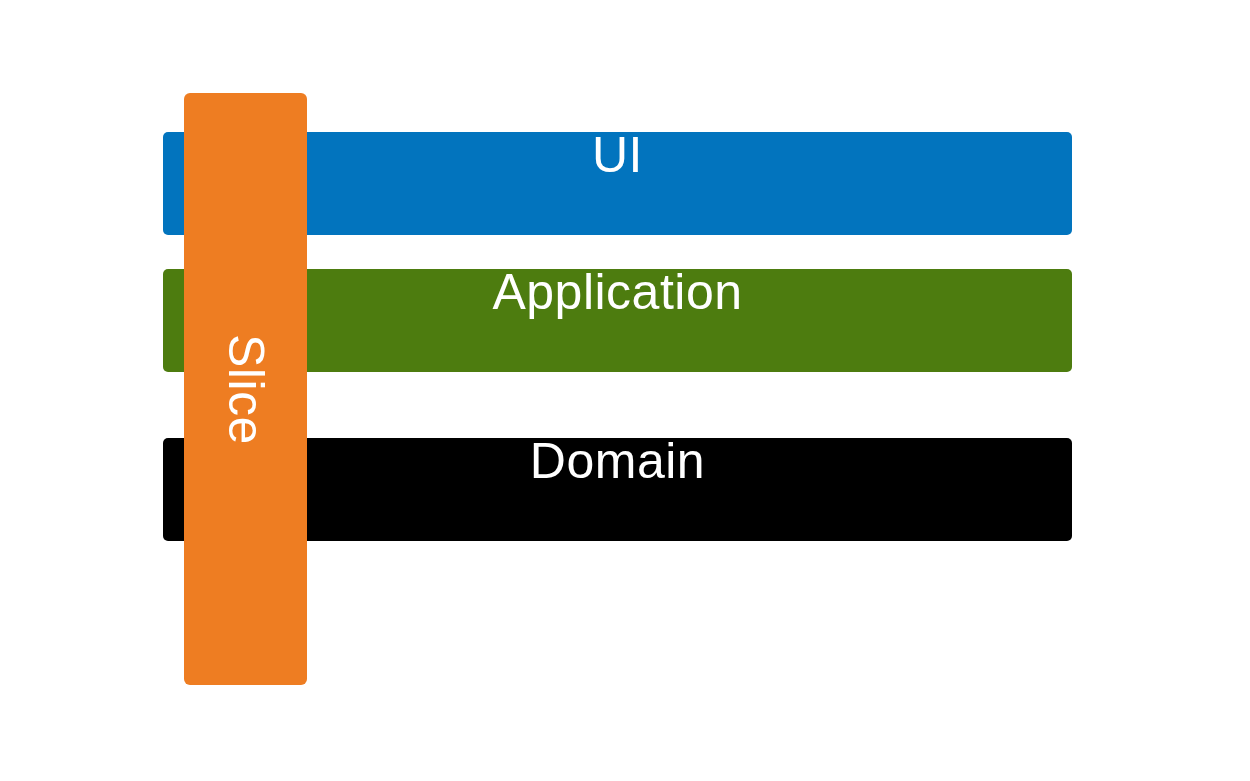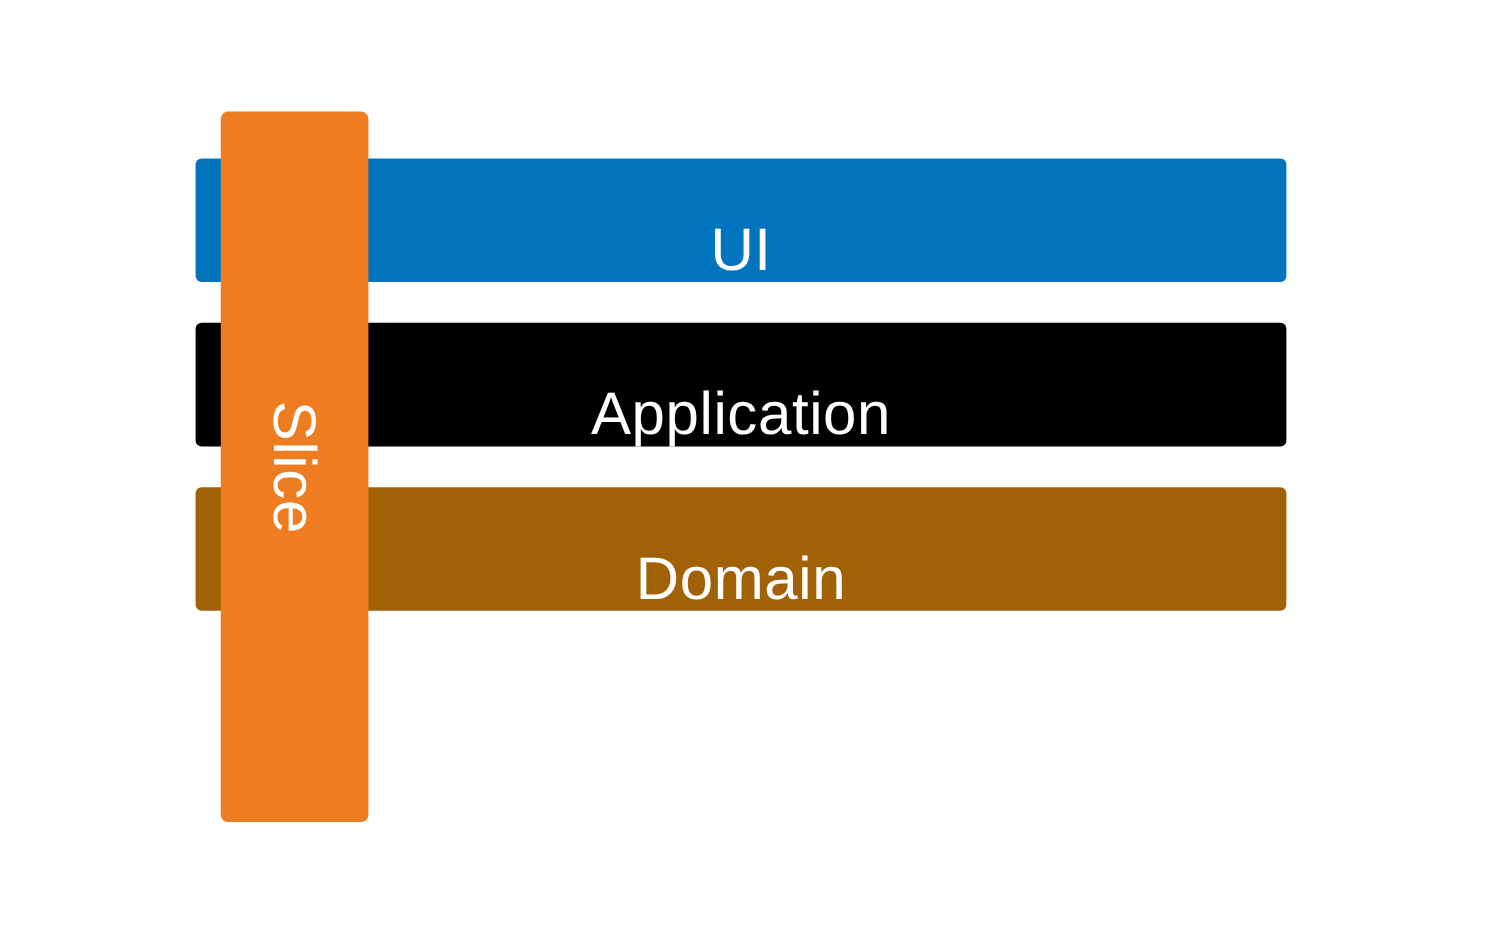--- a/index.html
+++ b/index.html
@@ -15,21 +15,21 @@
     overflow: hidden;
     font-family: "Liberation Sans", sans-serif;
   }
   .layer-bar {
     position: absolute;
     left: 163px;
     width: 909px;
     height: 103px;
     border-radius: 5px;
     display: flex;
-    align-items: flex-end;
+    align-items: flex-start;
     justify-content: center;
     z-index: 1;
   }
   .layer-bar .layer-label {
     color: #ffffff;
     font-size: 50px;
     font-weight: 400;
     letter-spacing: 0.5px;
     line-height: 1;
     
@@ -63,25 +63,25 @@
 </style>
 </head>
 <body>
 
 <div class="canvas">
 
   <div class="layer-bar layer-ui" style="background-color: rgb(2, 116, 190);">
     <span class="layer-label">UI</span>
   </div>
 
-  <div class="layer-bar layer-application" style="background-color: #000000;">
+  <div class="layer-bar layer-application" style="background-color: #4d7c0f;">
     <span class="layer-label">Application</span>
   </div>
 
-  <div class="layer-bar layer-domain" style="background-color: #a16207;">
+  <div class="layer-bar layer-domain" style="background-color: #000000; margin-top: 32px;">
     <span class="layer-label">Domain</span>
   </div>
 
 
   <div class="slice-bar" style="background-color: rgb(238, 125, 34);">
     <span class="slice-label">Slice</span>
   </div>
 
 </div>
 

